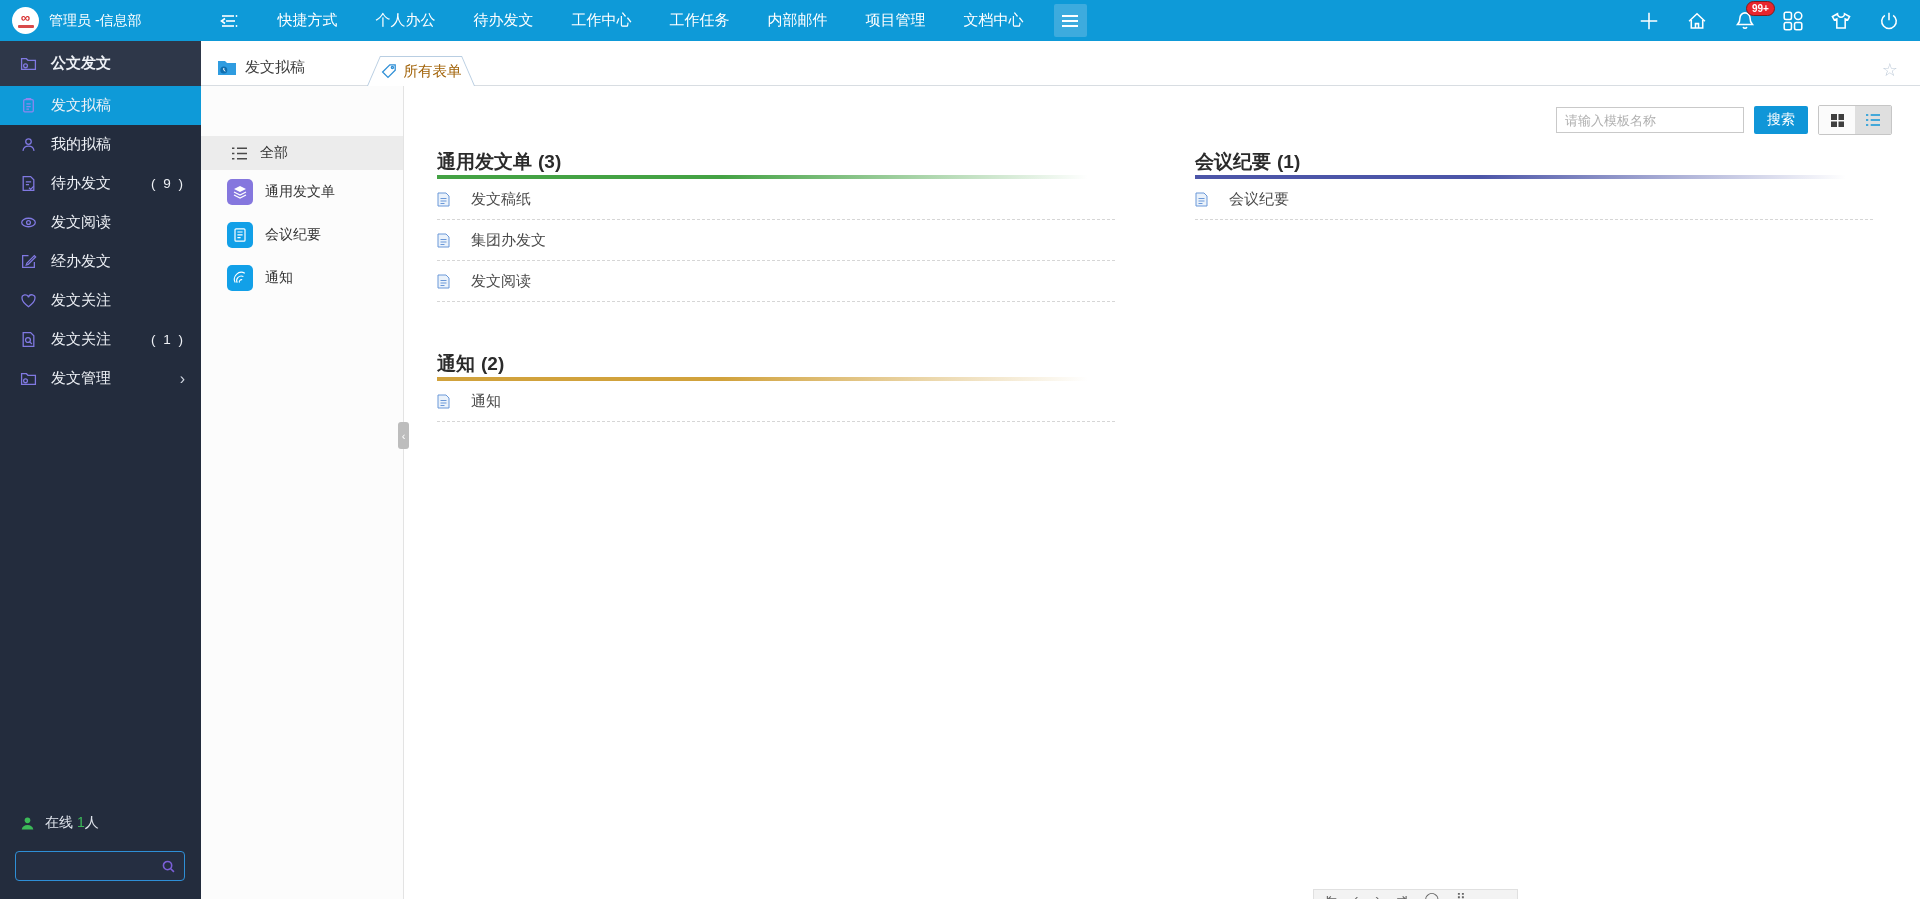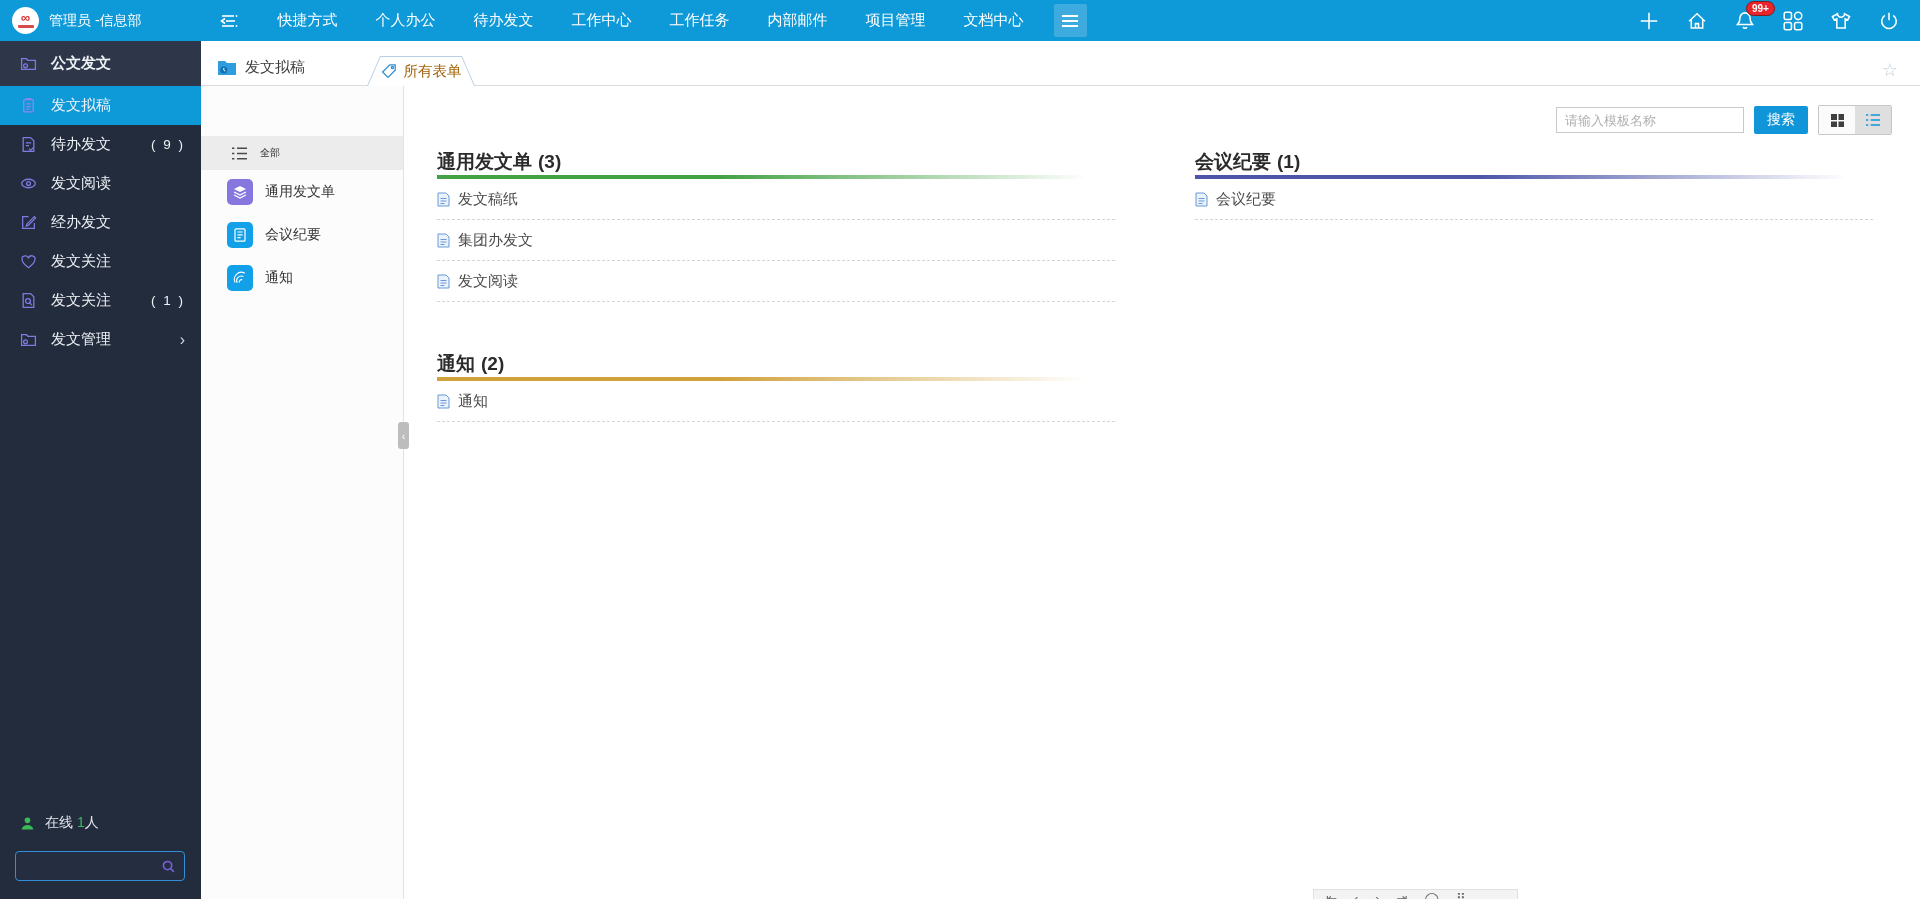--- a/index.html
+++ b/index.html
@@ -40,40 +40,40 @@
   .tabbar{position:absolute;left:201px;top:41px;right:0;height:45px;background:#fff;border-bottom:1px solid #d8dde2;display:flex;align-items:flex-end;padding-left:16px;box-sizing:border-box;}
   .tab-plain{display:flex;align-items:center;gap:8px;font-size:15px;color:#3c3c3c;padding:0 14px 8px 0;cursor:pointer;}
   .tab-active{position:relative;width:108px;height:30px;margin-left:48px;margin-bottom:-1px;cursor:pointer;}
   .trap-outer{position:absolute;inset:0;background:#b9cee2;clip-path:polygon(13px 0,95px 0,108px 30px,0 30px);}
   .trap-inner{position:absolute;left:1px;right:1px;top:1px;bottom:0;background:#fff;clip-path:polygon(12.5px 0,93.5px 0,106px 29px,0 29px);}
   .tab-active .cont{position:relative;z-index:2;display:flex;align-items:center;justify-content:center;gap:7px;height:100%;font-size:14.5px;color:#a16207;}
   .tab-star{position:absolute;right:22px;top:20px;font-size:18px;color:#bfcbd9;cursor:pointer;line-height:1;}
 
   
   .panel{position:absolute;left:201px;top:86px;width:203px;bottom:0;background:#fcfcfc;border-right:1px solid #e3e3e3;box-sizing:border-box;}
-  .p-all{margin-top:50px;height:34px;background:#ececec;display:flex;align-items:center;padding-left:30px;gap:12px;font-size:10px;color:#333;cursor:pointer;}
+  .p-all{margin-top:50px;height:34px;background:#ececec;display:flex;align-items:center;padding-left:30px;gap:12px;font-size:14px;color:#333;cursor:pointer;}
   .p-item{height:43px;display:flex;align-items:center;padding-left:26px;gap:12px;font-size:14px;color:#333;cursor:pointer;}
   .p-ic{width:26px;height:26px;border-radius:5px;display:flex;align-items:center;justify-content:center;flex:0 0 auto;}
   .collapse-handle{position:absolute;left:398px;top:422px;width:11px;height:27px;background:#bdbdbd;border-radius:3px;color:#fff;font-size:11px;display:flex;align-items:center;justify-content:center;cursor:pointer;z-index:5;}
 
   
   .main{position:absolute;left:404px;top:86px;right:0;bottom:0;background:#fff;}
   .controls{position:absolute;top:19px;right:28px;display:flex;align-items:center;gap:10px;}
   .tmpl-input{width:170px;height:24px;border:1px solid #c9c9c9;font-size:13px;padding:0 8px;outline:none;color:#444;}
   .tmpl-input::placeholder{color:#b0b0b0;}
   .search-btn{height:28px;padding:0 13px;background:#1096d8;color:#fff;border:none;font-size:14px;border-radius:2px;cursor:pointer;}
   .view-toggle{display:flex;height:28px;border:1px solid #c6c6c6;border-radius:2px;overflow:hidden;}
   .vt-seg{width:36px;display:flex;align-items:center;justify-content:center;cursor:pointer;}
   .vt-grid{background:#fbfbfb;}
   .vt-list{background:#dfdfdf;}
 
   .content{display:grid;grid-template-columns:678px 678px;column-gap:80px;padding:64px 0 0 33px;align-items:start;}
   .sec h2{margin:0;font-size:19px;line-height:23px;color:#2b2b2b;display:flex;gap:6px;}
   .sec .u{height:4px;margin-top:2px;background:linear-gradient(to right,var(--u) 0%,var(--u) 42%,rgba(255,255,255,0) 96%);}
-  .item{height:40px;display:flex;align-items:center;gap:8px;font-size:15px;color:#4a4a4a;border-bottom:1px dashed #d6d6d6;cursor:pointer;}
+  .item{height:40px;display:flex;align-items:center;gap:21px;font-size:15px;color:#4a4a4a;border-bottom:1px dashed #d6d6d6;cursor:pointer;}
   .sec + .sec{margin-top:50px;}
 
   .footer-partial{position:absolute;left:1313px;top:889px;width:205px;height:10px;overflow:hidden;background:#f3f3f3;border:1px solid #e0e0e0;border-bottom:none;box-sizing:border-box;display:flex;gap:17px;padding:0 12px;}
   .footer-partial span{font-size:13px;color:#666;position:relative;top:2px;line-height:13px;}
 
   svg{display:block;}
 </style>
 </head>
 <body>
 
@@ -169,20 +169,29 @@
     </div>
     <div class="side-item active">
       <span class="sic">
         <svg width="17" height="17" viewBox="0 0 16 16" fill="none" stroke="currentColor" stroke-width="1.2">
           <rect x="3.5" y="2.5" width="9" height="11.5" rx="1"></rect>
             <path d="M6 2.5v-1h4v1"></path>
             <path d="M6 6.5h4M6 9h4M6 11.5h2.5"></path>
         </svg>
       </span>
       <span class="lbl">发文拟稿</span>
+    </div>
+    <div class="side-item">
+      <span class="sic">
+        <svg width="17" height="17" viewBox="0 0 16 16" fill="none" stroke="currentColor" stroke-width="1.2">
+          <circle cx="8" cy="5.2" r="2.6"></circle>
+            <path d="M2.8 14c.4-3 2.6-4.4 5.2-4.4s4.8 1.4 5.2 4.4"></path>
+        </svg>
+      </span>
+      <span class="lbl">我的拟稿</span>
     </div>
     <div class="side-item">
       <span class="sic">
         <svg width="17" height="17" viewBox="0 0 16 16" fill="none" stroke="currentColor" stroke-width="1.2">
           <path d="M3 1.5h7l3 3v10H3z"></path>
             <path d="M5.5 6.5h5M5.5 9h3"></path>
             <path d="M8.5 12l1.5 1.5 3-3"></path>
         </svg>
       </span>
       <span class="lbl">待办发文</span>

